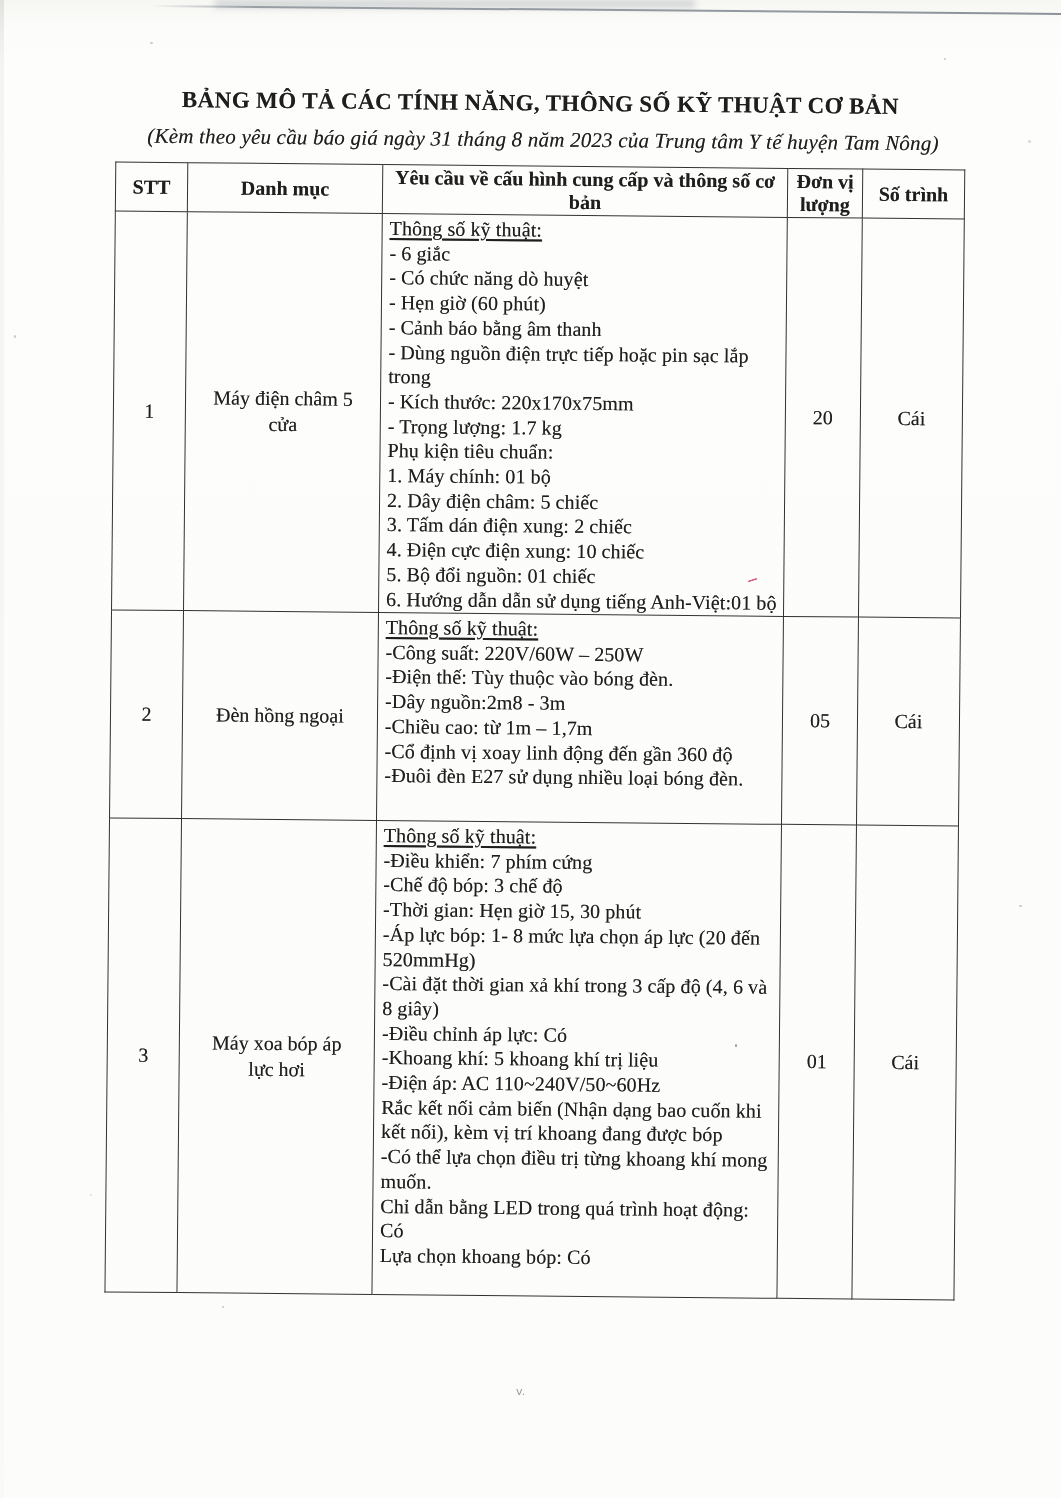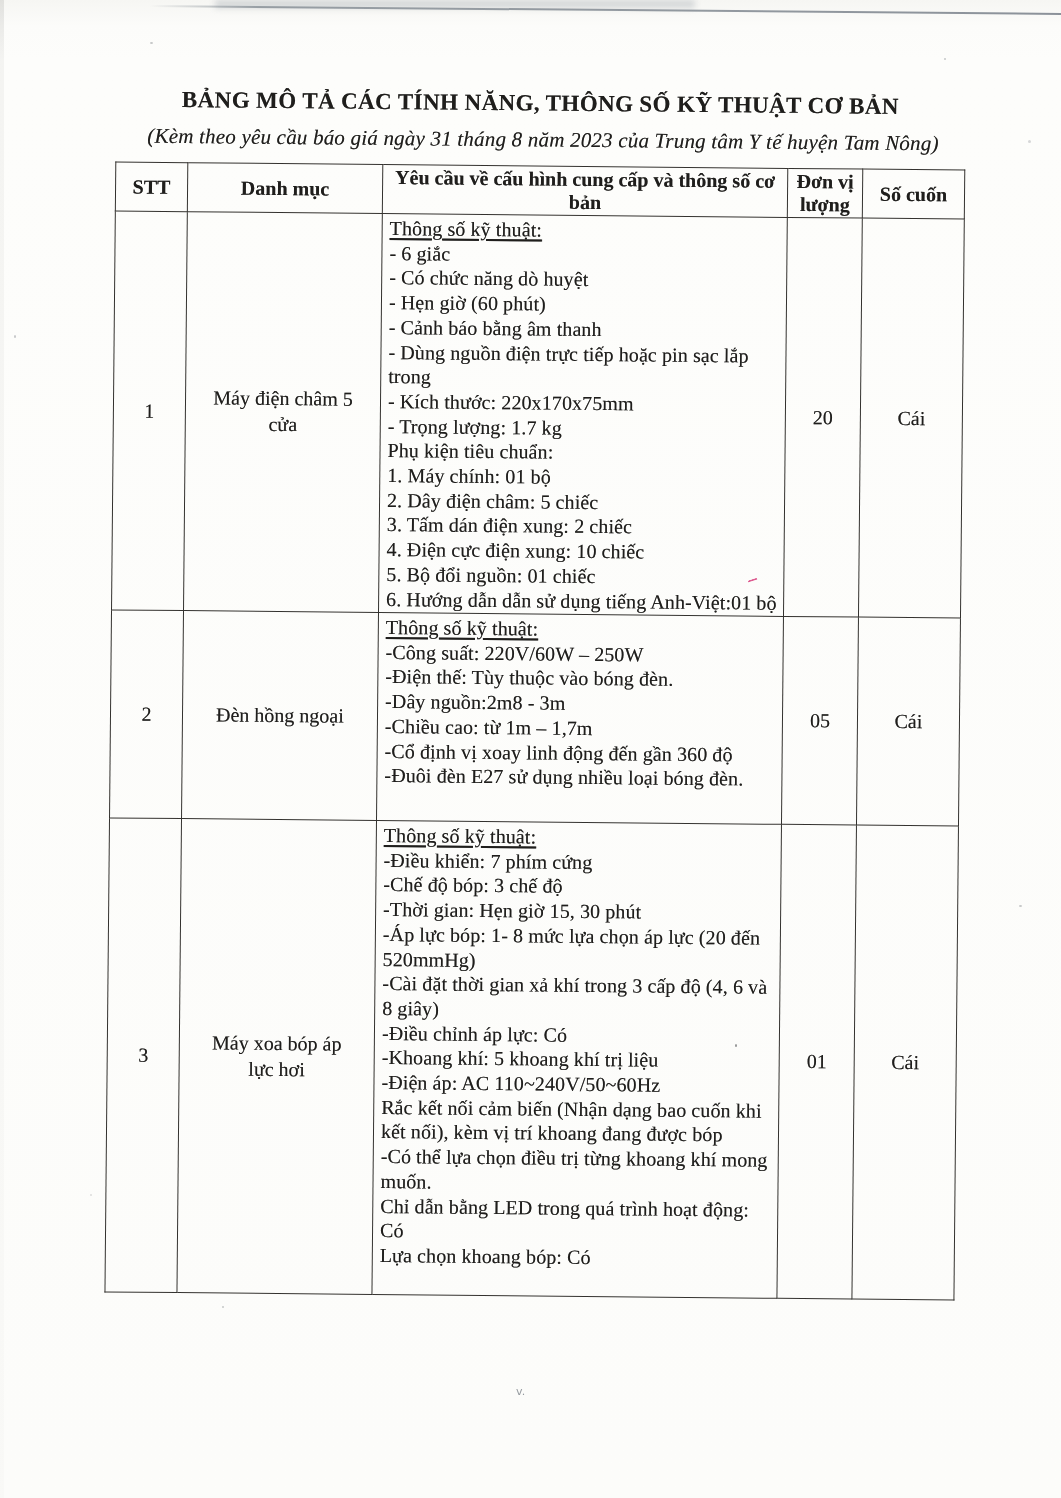--- a/index.html
+++ b/index.html
@@ -118,21 +118,21 @@
           <col class="w-spec">
           <col class="w-unit">
           <col class="w-qty">
       </colgroup>
       <thead>
         <tr>
           <th>STT</th>
           <th>Danh mục</th>
           <th>Yêu cầu về cấu hình cung cấp và thông số cơ bản</th>
           <th>Đơn vị lượng</th>
-          <th>Số cuốn</th>
+          <th>Số trình</th>
         </tr>
       </thead>
       <tbody id="rows">
           <tr>
             <td class="c-stt">1</td>
             <td class="c-cat">Máy điện châm 5 cửa</td>
             <td class="c-spec">
               <div class="spec-heading">Thông số kỹ thuật:</div>
               <div class="spec-line">- 6 giắc</div>
               <div class="spec-line">- Có chức năng dò huyệt</div>

